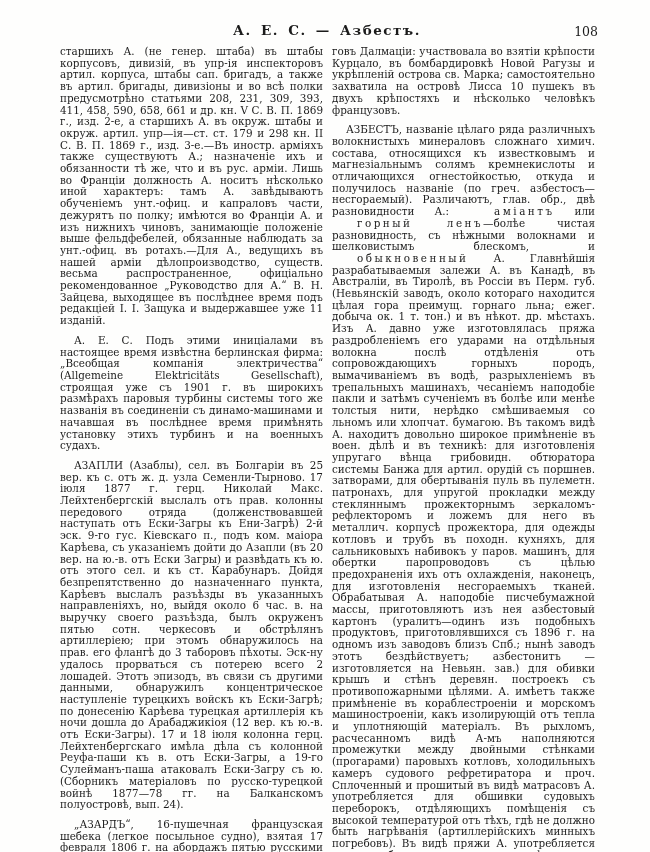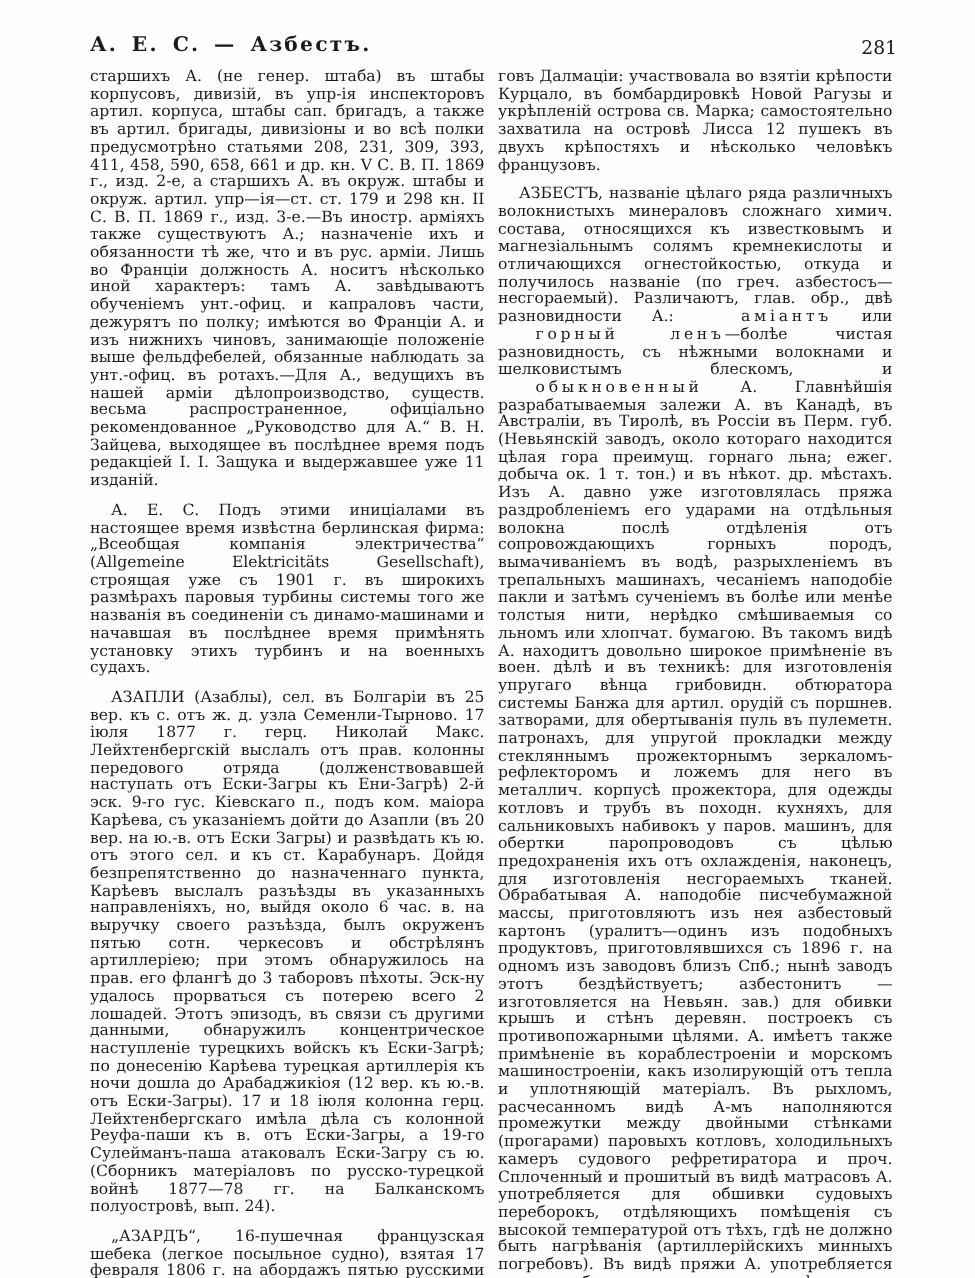--- a/index.html
+++ b/index.html
@@ -19,20 +19,21 @@
   }
   .running-head {
     position: absolute;
     top: 22px;
     left: 60px;
     width: 534px;
     height: 16px;
   }
   .running-title {
     display: block;
+    text-align: center;
     font-weight: bold;
     font-size: 13.5px;
     letter-spacing: 1.5px;
     word-spacing: 3px;
   }
   .page-number {
     position: absolute;
     top: 24px;
     right: 52px;
     font-size: 12.5px;
@@ -62,27 +63,27 @@
   .it { }
   .spaced { letter-spacing: 2.5px; margin-left: 25px; }
 </style>
 </head>
 <body>
 
 <div class="page">
   <div class="running-head">
     <span class="running-title">А. Е. С. — Азбестъ.</span>
   </div>
-  <span class="page-number">281</span>
+  <span class="page-number">108</span>
 
   <div class="text-block">
     <div class="col">
         <p class="para"><span>старшихъ А. (не генер. штаба) въ штабы корпусовъ, дивизій, въ упр-ія инспекторовъ артил. корпуса, штабы сап. бригадъ, а также въ артил. бригады, дивизіоны и во всѣ полки предусмотрѣно статьями 208, 231, 309, 393, 411, 458, 590, 658, 661 и др. кн. V С. В. П. 1869 г., изд. 2-е, а старшихъ А. въ окруж. штабы и окруж. артил. упр—ія—ст. ст. 179 и 298 кн. II С. В. П. 1869 г., изд. 3-е.—Въ иностр. арміяхъ также существуютъ А.; назначеніе ихъ и обязанности тѣ же, что и въ рус. арміи. Лишь во Франціи должность А. носитъ нѣсколько иной характеръ: тамъ А. завѣдываютъ обученіемъ унт.-офиц. и капраловъ части, дежурятъ по полку; имѣются во Франціи А. и изъ нижнихъ чиновъ, занимающіе положеніе выше фельдфебелей, обязанные наблюдать за унт.-офиц. въ ротахъ.—Для А., ведущихъ въ нашей арміи дѣлопроизводство, существ. весьма распространенное, офиціально рекомендованное „Руководство для А.“ В. Н. Зайцева, выходящее въ послѣднее время подъ редакціей І. І. Защука и выдержавшее уже 11 изданій.</span></p>
         <p class="para indent entry"><span class="lead">А. Е. С.</span><span> Подъ этими иниціалами въ настоящее время извѣстна берлинская фирма: „Всеобщая компанія электричества“ (Allgemeine Elektricitäts Gesellschaft), строящая уже съ 1901 г. въ широкихъ размѣрахъ паровыя турбины системы того же названія въ соединеніи съ динамо-машинами и начавшая въ послѣднее время примѣнять установку этихъ турбинъ и на военныхъ судахъ.</span></p>
         <p class="para indent entry"><span class="lead">АЗАПЛИ (Азаблы),</span><span> сел. въ Болгаріи въ 25 вер. къ с. отъ ж. д. узла Семенли-Тырново. 17 іюля 1877 г. герц. Николай Макс. Лейхтенбергскій выслалъ отъ прав. колонны передового отряда (долженствовавшей наступать отъ Ески-Загры къ Ени-Загрѣ) 2-й эск. 9-го гус. Кіевскаго п., подъ ком. маіора Карѣева, съ указаніемъ дойти до Азапли (въ 20 вер. на ю.-в. отъ Ески Загры) и развѣдать къ ю. отъ этого сел. и къ ст. Карабунаръ. Дойдя безпрепятственно до назначеннаго пункта, Карѣевъ выслалъ разъѣзды въ указанныхъ направленіяхъ, но, выйдя около 6 час. в. на выручку своего разъѣзда, былъ окруженъ пятью сотн. черкесовъ и обстрѣлянъ артиллеріею; при этомъ обнаружилось на прав. его флангѣ до 3 таборовъ пѣхоты. Эск-ну удалось прорваться съ потерею всего 2 лошадей. Этотъ эпизодъ, въ связи съ другими данными, обнаружилъ концентрическое наступленіе турецкихъ войскъ къ Ески-Загрѣ; по донесенію Карѣева турецкая артиллерія къ ночи дошла до Арабаджикіоя (12 вер. къ ю.-в. отъ Ески-Загры). 17 и 18 іюля колонна герц. Лейхтенбергскаго имѣла дѣла съ колонной Реуфа-паши къ в. отъ Ески-Загры, а 19-го Сулейманъ-паша атаковалъ Ески-Загру съ ю. (Сборникъ матеріаловъ по русско-турецкой войнѣ 1877—78 гг. на Балканскомъ полуостровѣ, вып. 24).</span></p>
         <p class="para indent entry"><span class="lead">„АЗАРДЪ“,</span><span> 16-пушечная французская шебека (легкое посыльное судно), взятая 17 февраля 1806 г. на абордажъ пятью русскими гребными судами подъ прикрытіемъ шхуны „Экспедиціонъ“ у Кастель-Нуово, въ зал. Бокка-ди-Каттаро (Адр. море). Вошедшая подъ тѣмъ же именемъ въ составъ эскадры адм. Сенявина, шебека принимала участіе въ военныхъ дѣйствіяхъ противъ французовъ у бере-</span></p>
       </div>
     <div class="col">
-        <p class="para"><span>говъ Далмаціи: участвовала во взятіи крѣпости Курцало, въ бомбардировкѣ Новой Рагузы и укрѣпленій острова св. Марка; самостоятельно захватила на островѣ Лисса 12 пушекъ въ двухъ крѣпостяхъ и нѣсколько человѣкъ французовъ.</span></p>
+        <p class="para"><span>говъ Далмаціи: участвовала во взятіи крѣпости Курцало, въ бомбардировкѣ Новой Рагузы и укрѣпленій острова св. Марка; самостоятельно захватила на островѣ Лисса 10 пушекъ въ двухъ крѣпостяхъ и нѣсколько человѣкъ французовъ.</span></p>
         <p class="para indent entry"><span class="lead">АЗБЕСТЪ,</span><span> названіе цѣлаго ряда различныхъ волокнистыхъ минераловъ сложнаго химич. состава, относящихся къ известковымъ и магнезіальнымъ солямъ кремнекислоты и отличающихся огнестойкостью, откуда и получилось названіе (по греч. азбестосъ—несгораемый). Различаютъ, глав. обр., двѣ разновидности А.: </span><span class="spaced">аміантъ</span><span> или </span><span class="spaced">горный ленъ</span><span>—болѣе чистая разновидность, съ нѣжными волокнами и шелковистымъ блескомъ, и </span><span class="spaced">обыкновенный</span><span> А. Главнѣйшія разрабатываемыя залежи А. въ Канадѣ, въ Австраліи, въ Тиролѣ, въ Россіи въ Перм. губ. (Невьянскій заводъ, около котораго находится цѣлая гора преимущ. горнаго льна; ежег. добыча ок. 1 т. тон.) и въ нѣкот. др. мѣстахъ. Изъ А. давно уже изготовлялась пряжа раздробленіемъ его ударами на отдѣльныя волокна послѣ отдѣленія отъ сопровождающихъ горныхъ породъ, вымачиваніемъ въ водѣ, разрыхленіемъ въ трепальныхъ машинахъ, чесаніемъ наподобіе пакли и затѣмъ сученіемъ въ болѣе или менѣе толстыя нити, нерѣдко смѣшиваемыя со льномъ или хлопчат. бумагою. Въ такомъ видѣ А. находитъ довольно широкое примѣненіе въ воен. дѣлѣ и въ техникѣ: для изготовленія упругаго вѣнца грибовидн. обтюратора системы Банжа для артил. орудій съ поршнев. затворами, для обертыванія пуль въ пулеметн. патронахъ, для упругой прокладки между стекляннымъ прожекторнымъ зеркаломъ-рефлекторомъ и ложемъ для него въ металлич. корпусѣ прожектора, для одежды котловъ и трубъ въ походн. кухняхъ, для сальниковыхъ набивокъ у паров. машинъ, для обертки паропроводовъ съ цѣлью предохраненія ихъ отъ охлажденія, наконецъ, для изготовленія несгораемыхъ тканей. Обрабатывая А. наподобіе писчебумажной массы, приготовляютъ изъ нея азбестовый картонъ (уралитъ—одинъ изъ подобныхъ продуктовъ, приготовлявшихся съ 1896 г. на одномъ изъ заводовъ близъ Спб.; нынѣ заводъ этотъ бездѣйствуетъ; азбестонитъ — изготовляется на Невьян. зав.) для обивки крышъ и стѣнъ деревян. построекъ съ противопожарными цѣлями. А. имѣетъ также примѣненіе въ кораблестроеніи и морскомъ машиностроеніи, какъ изолирующій отъ тепла и уплотняющій матеріалъ. Въ </span><span class="it">рыхломъ</span><span>, расчесанномъ видѣ А-мъ наполняются промежутки между двойными стѣнками (прогарами) паровыхъ котловъ, холодильныхъ камеръ судового рефретиратора и проч. </span><span class="it">Сплоченный</span><span> и прошитый въ видѣ матрасовъ А. употребляется для обшивки судовыхъ переборокъ, отдѣляющихъ помѣщенія съ высокой температурой отъ тѣхъ, гдѣ не должно быть нагрѣванія (артиллерійскихъ минныхъ погребовъ). Въ видѣ </span><span class="it">пряжи</span><span> А. употребляется для набивки сальниковъ нѣкоторыхъ подшипниковъ судовыхъ механизмовъ, особенно подвергающихся дѣйствію пара. Азбестовый </span></p>
       </div>
   </div>
 </div>
 
 </body></html>

